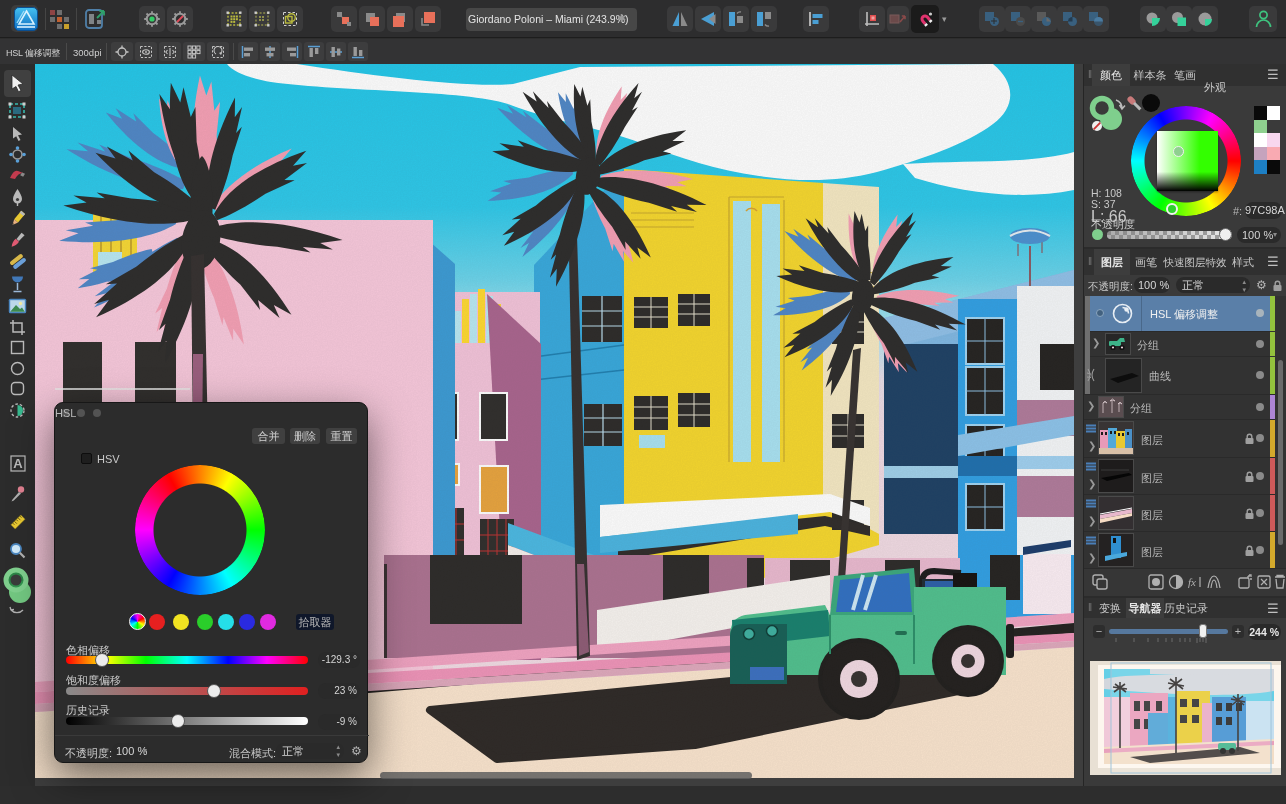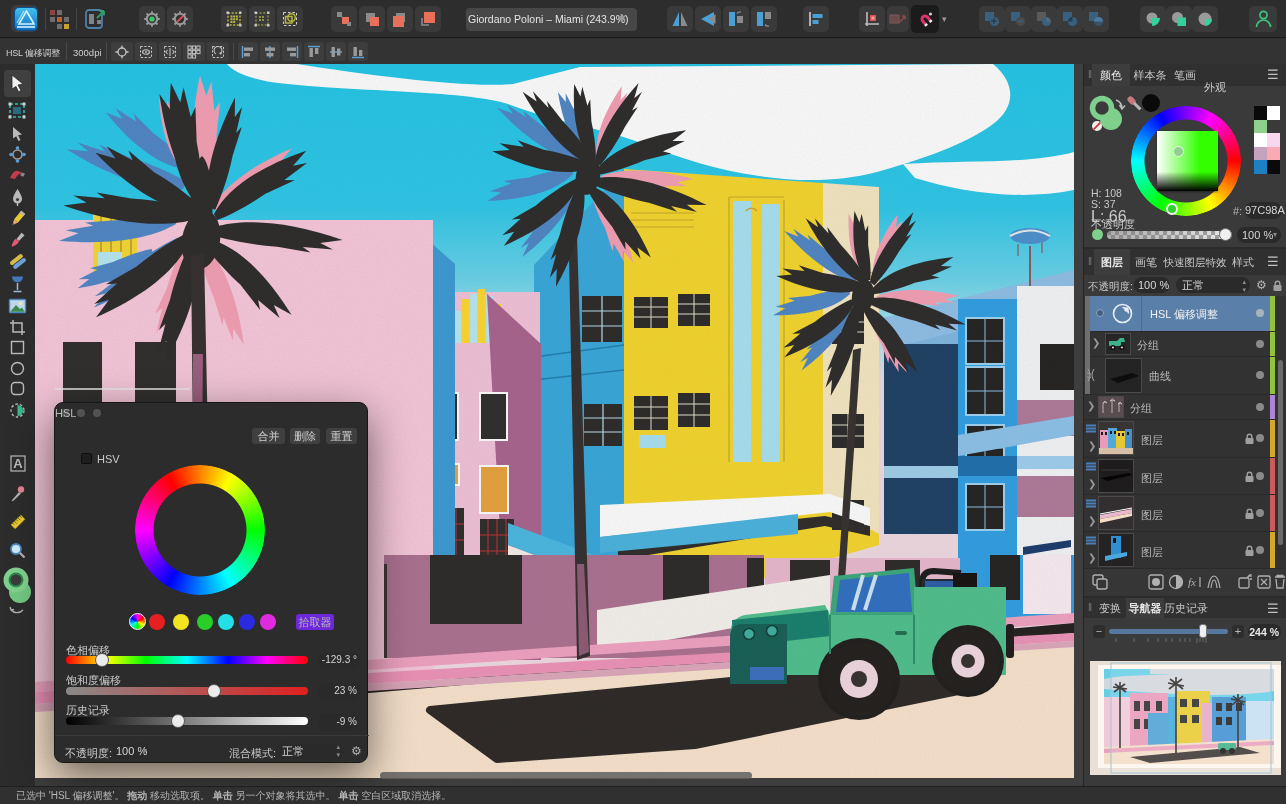--- a/index.html
+++ b/index.html
@@ -1060,34 +1060,33 @@
 <div class="abs" style="left:26px;top:50px;width:11px;height:11px;background:#1e1e1e;border:1px solid #0d0d0d;border-radius:2px"></div>
 <div class="lbl" style="left:42px;top:50px">HSV</div>
 <div class="abs" style="left:80px;top:62px;width:130px;height:130px;border-radius:50%;background:conic-gradient(hsl(30,100%,50%),hsl(60,100%,50%) 30deg,hsl(90,100%,50%) 60deg,hsl(120,100%,50%) 90deg,hsl(150,100%,50%) 120deg,hsl(180,100%,50%) 150deg,hsl(210,100%,50%) 180deg,hsl(240,100%,50%) 210deg,hsl(270,100%,50%) 240deg,hsl(300,100%,50%) 270deg,hsl(330,100%,50%) 300deg,hsl(0,100%,50%) 330deg,hsl(30,100%,50%) 360deg);-webkit-mask:radial-gradient(circle closest-side,transparent 0 46px,#000 47px)"></div>
 <div class="dot" style="left:74px;top:210px;width:17px;height:17px;background:conic-gradient(#f0e 0,#f00 60deg,#ff0 120deg,#0f0 180deg,#0ff 240deg,#00f 300deg,#f0e 360deg);border:1.5px solid #f2f2f2"></div>
 <div class="dot" style="left:94px;top:211px;width:16px;height:16px;background:#e62020"></div>
 <div class="dot" style="left:118px;top:211px;width:16px;height:16px;background:#f2e421"></div>
 <div class="dot" style="left:142px;top:211px;width:16px;height:16px;background:#2ace2a"></div>
 <div class="dot" style="left:163px;top:211px;width:16px;height:16px;background:#25dfe8"></div>
 <div class="dot" style="left:184px;top:211px;width:16px;height:16px;background:#2a2ae0"></div>
 <div class="dot" style="left:205px;top:211px;width:16px;height:16px;background:#e02ae0"></div>
-<div class="abs" style="left:241px;top:211px;width:38px;height:16px;background:#6d28d9;border-radius:3px;color:#b8b8b8;font-size:11px;text-align:center;line-height:16px">拾取器</div>
+<div class="abs" style="left:241px;top:211px;width:38px;height:16px;background:#0f172a;border-radius:3px;color:#b8b8b8;font-size:11px;text-align:center;line-height:16px">拾取器</div>
 <div class="lbl" style="left:11px;top:240px">色相偏移</div>
 <div class="abs" style="left:11px;top:253px;width:242px;height:8px;border-radius:4px;background:linear-gradient(to right,#f00,#ff0 17%,#0f0 33%,#0ff 50%,#00f 67%,#f0f 83%,#f00)"></div>
 <div class="dot" style="left:40px;top:250px;width:14px;height:14px;background:#ececec;border:1px solid #555"></div>
 <div class="combo" style="left:263px;top:249px;width:42px;height:16px;line-height:16px;text-align:right;font-size:10px;white-space:nowrap"><span style="padding-right:3px">-129.3 °</span></div>
 <div class="lbl" style="left:11px;top:270px">饱和度偏移</div>
 <div class="abs" style="left:11px;top:284px;width:242px;height:8px;border-radius:4px;background:linear-gradient(to right,#8a8a8a,#e02020)"></div>
 <div class="dot" style="left:152px;top:281px;width:14px;height:14px;background:#ececec;border:1px solid #555"></div>
 <div class="combo" style="left:263px;top:280px;width:42px;height:16px;line-height:16px;text-align:right;font-size:10px;white-space:nowrap"><span style="padding-right:3px">23 %</span></div>
 <div class="lbl" style="left:11px;top:300px">历史记录</div>
 <div class="abs" style="left:11px;top:314px;width:242px;height:8px;border-radius:4px;background:linear-gradient(to right,#000,#fff)"></div>
 <div class="dot" style="left:116px;top:311px;width:14px;height:14px;background:#ececec;border:1px solid #555"></div>
 <div class="combo" style="left:263px;top:311px;width:42px;height:16px;line-height:16px;text-align:right;font-size:10px;white-space:nowrap"><span style="padding-right:3px">-9 %</span></div>
 <div class="abs" style="left:0;top:332px;width:314px;height:1px;background:#3a3a3a"></div>
 <div class="lbl" style="left:10px;top:343px">不透明度:</div>
 <div class="combo" style="left:57px;top:340px;width:38px;height:16px;line-height:16px"><span style="padding-left:4px">100 %</span><span style="position:absolute;right:3px;color:#8a8a8a;font-size:8px">▾</span></div>
 <div class="lbl" style="left:174px;top:343px">混合模式:</div>
 <div class="combo" style="left:221px;top:340px;width:68px;height:16px;line-height:16px"><span style="padding-left:6px">正常</span><span style="position:absolute;right:4px;color:#8a8a8a;font-size:7px;line-height:8px;top:0">▴<br>▾</span></div>
 <div class="lbl" style="left:296px;top:341px;color:#b0b0b0;font-size:12px">⚙</div>
 </div>
-<div id="statusbar">已选中 'HSL 偏移调整'。 <b>拖动</b> 移动选取项。 <b>单击</b> 另一个对象将其选中。 <b>单击</b> 空白区域取消选择。</div>
 </div>
 
 </body></html>

